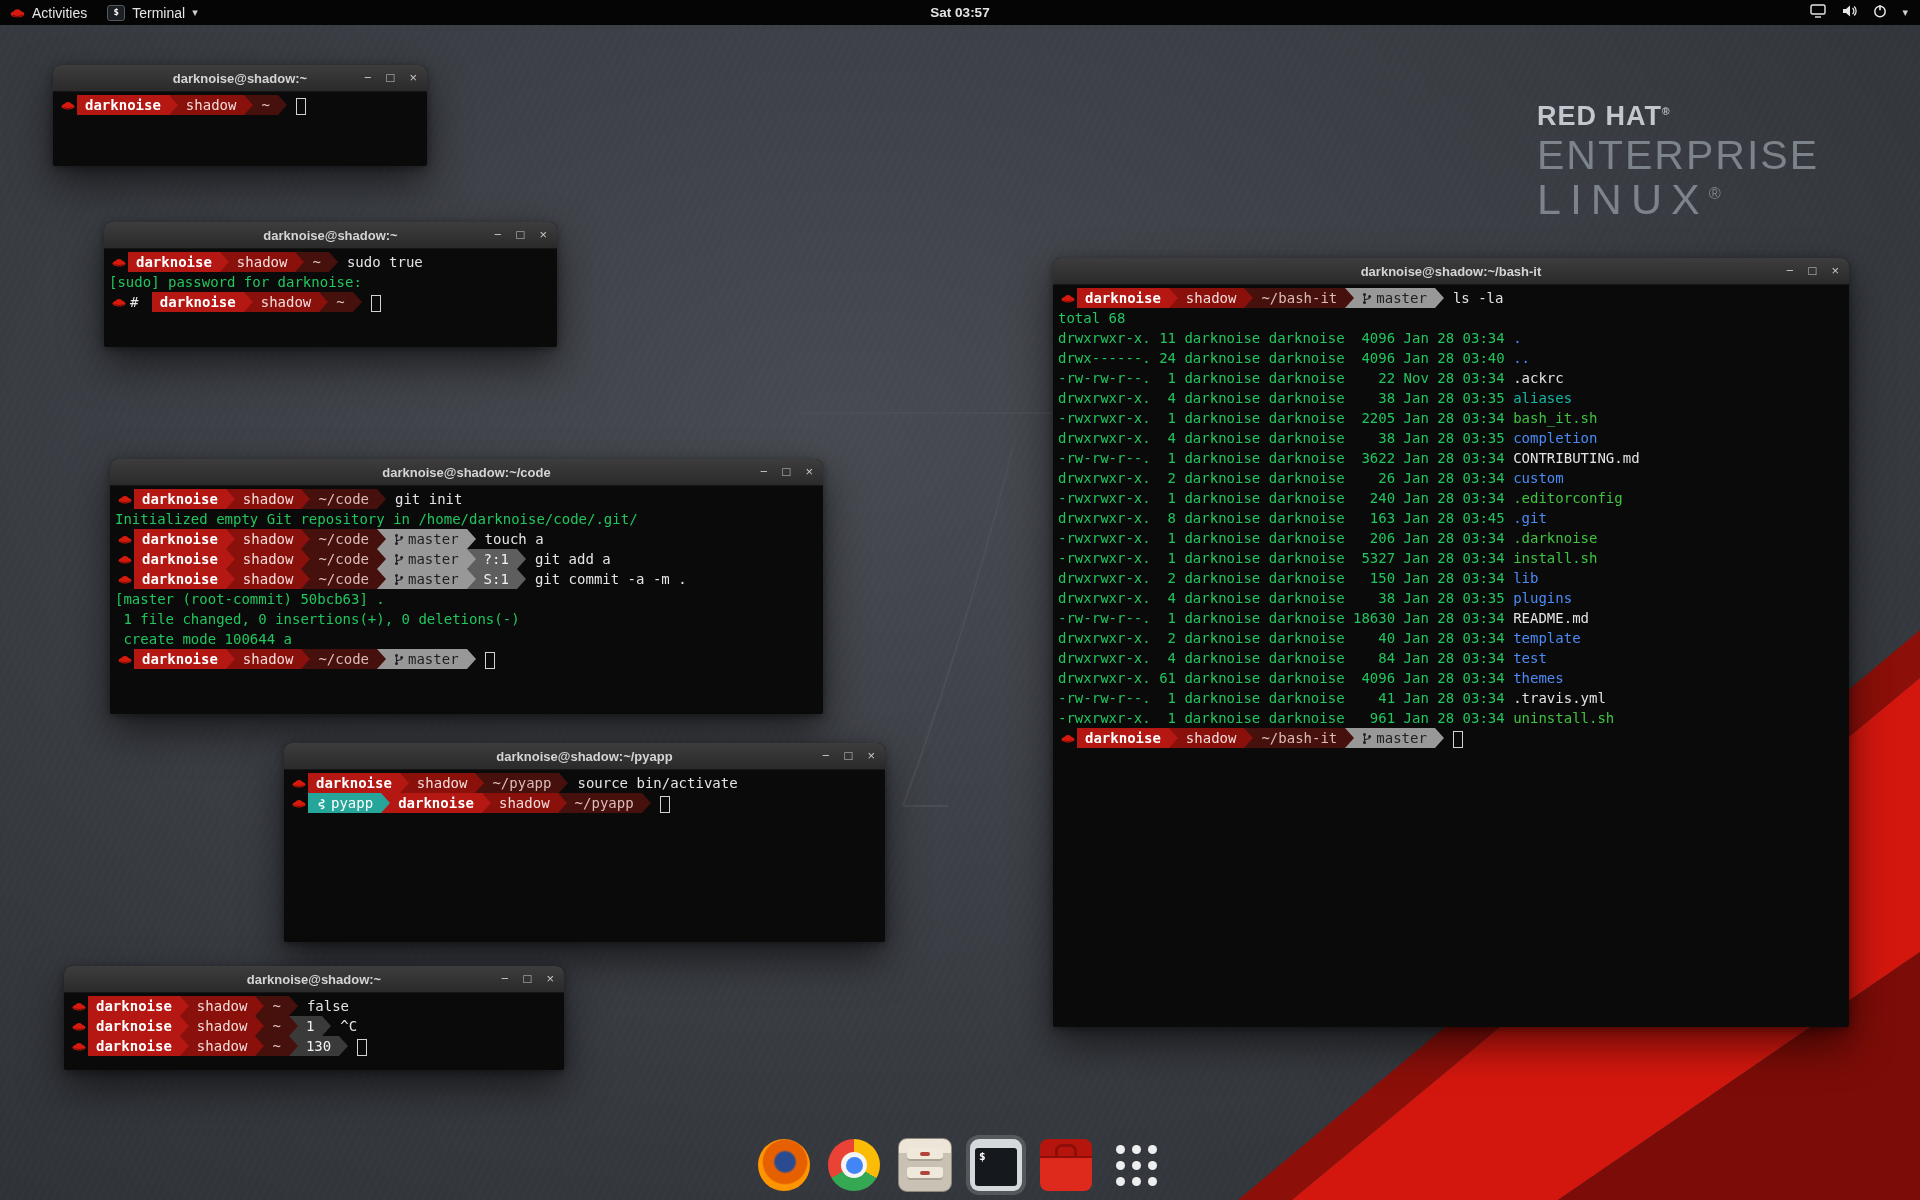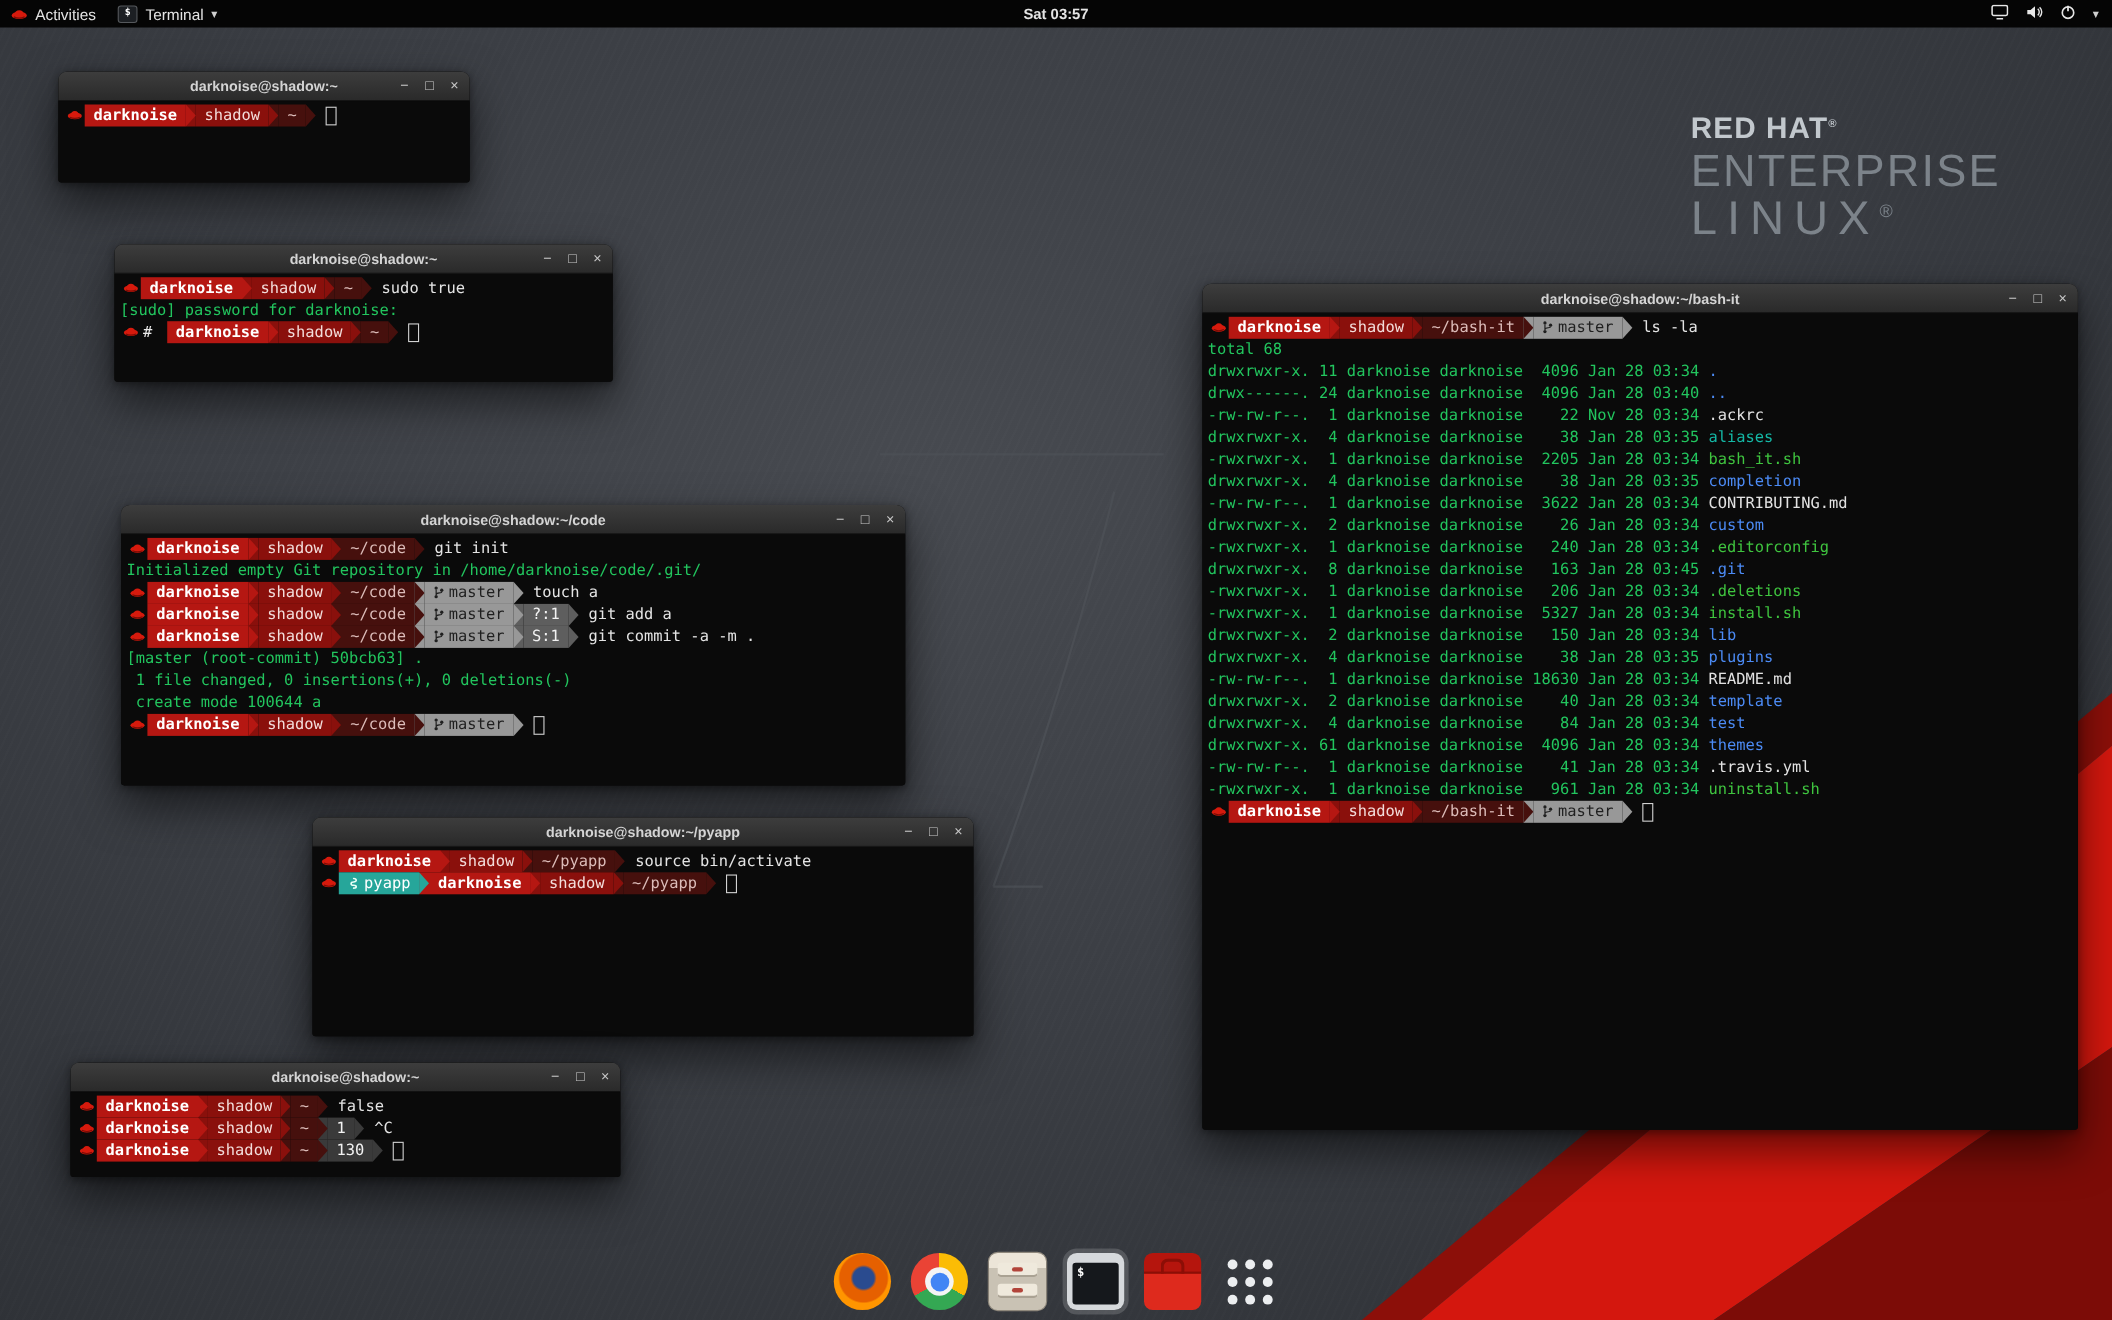--- a/index.html
+++ b/index.html
@@ -40,21 +40,21 @@
   .gl{vertical-align:-2px;margin-right:4px}
   .tcmd{margin-left:9px;color:#e4e4e4}
   .tout{color:#22c55e}
   .tcursor{display:inline-block;width:8px;height:15px;border:1px solid #d2d2d2;margin-left:9px;vertical-align:middle}
 
   .win0{left:53px;top:65px;width:374px;height:101px}
   .win1{left:104px;top:222px;width:453px;height:125px}
   .win2{left:110px;top:459px;width:713px;height:255px}
   .win3{left:284px;top:743px;width:601px;height:199px}
   .win4{left:64px;top:966px;width:500px;height:104px}
-  .win5{left:1093px;top:258px;width:796px;height:769px}
+  .win5{left:1053px;top:258px;width:796px;height:769px}
 
   
   .dock{position:absolute;bottom:8px;left:50%;transform:translateX(-50%);display:flex;gap:18px;z-index:40;align-items:center}
   .dicon{width:52px;height:52px;position:relative;border-radius:12px;cursor:pointer}
   .ic-firefox{border-radius:50%;background:radial-gradient(circle at 52% 44%,#2a4b8f 0 24%,#e66000 30% 54%,#ff9500 58% 80%,#ffd23e 86% 100%)}
   .ic-chrome{border-radius:50%;background:conic-gradient(from -120deg,#ea4335 0 120deg,#fbbc05 120deg 240deg,#34a853 240deg 360deg)}
   .ic-chrome::before{content:"";position:absolute;left:50%;top:50%;width:26px;height:26px;margin:-13px 0 0 -13px;border-radius:50%;background:#f4f4f4}
   .ic-chrome::after{content:"";position:absolute;left:50%;top:50%;width:17px;height:17px;margin:-8.5px 0 0 -8.5px;border-radius:50%;background:#4285f4}
   .ic-files{background:linear-gradient(#ece5d8 0 26%,#c9c2b4 26% 100%);border-radius:9px;border:1px solid #8f887c}
   .ic-files .drw{position:absolute;left:8px;right:8px;height:13px;background:#efe9dc;border-radius:3px;box-shadow:inset 0 -2px 0 #aaa293}
@@ -274,21 +274,21 @@
         <div class="tline"><span class="tout">drwxrwxr-x. 11 darknoise darknoise  4096 Jan 28 03:34 </span><span style="color: rgb(76, 139, 245);">.</span></div>
         <div class="tline"><span class="tout">drwx------. 24 darknoise darknoise  4096 Jan 28 03:40 </span><span style="color: rgb(76, 139, 245);">..</span></div>
         <div class="tline"><span class="tout">-rw-rw-r--.  1 darknoise darknoise    22 Nov 28 03:34 </span><span style="color: rgb(226, 226, 226);">.ackrc</span></div>
         <div class="tline"><span class="tout">drwxrwxr-x.  4 darknoise darknoise    38 Jan 28 03:35 </span><span style="color: #14b8a6;">aliases</span></div>
         <div class="tline"><span class="tout">-rwxrwxr-x.  1 darknoise darknoise  2205 Jan 28 03:34 </span><span style="color: rgb(63, 196, 63);">bash_it.sh</span></div>
         <div class="tline"><span class="tout">drwxrwxr-x.  4 darknoise darknoise    38 Jan 28 03:35 </span><span style="color: rgb(76, 139, 245);">completion</span></div>
         <div class="tline"><span class="tout">-rw-rw-r--.  1 darknoise darknoise  3622 Jan 28 03:34 </span><span style="color: rgb(226, 226, 226);">CONTRIBUTING.md</span></div>
         <div class="tline"><span class="tout">drwxrwxr-x.  2 darknoise darknoise    26 Jan 28 03:34 </span><span style="color: rgb(76, 139, 245);">custom</span></div>
         <div class="tline"><span class="tout">-rwxrwxr-x.  1 darknoise darknoise   240 Jan 28 03:34 </span><span style="color: rgb(63, 196, 63);">.editorconfig</span></div>
         <div class="tline"><span class="tout">drwxrwxr-x.  8 darknoise darknoise   163 Jan 28 03:45 </span><span style="color: rgb(76, 139, 245);">.git</span></div>
-        <div class="tline"><span class="tout">-rwxrwxr-x.  1 darknoise darknoise   206 Jan 28 03:34 </span><span style="color: rgb(63, 196, 63);">.deletions</span></div>
+        <div class="tline"><span class="tout">-rwxrwxr-x.  1 darknoise darknoise   206 Jan 28 03:34 </span><span style="color: rgb(63, 196, 63);">.darknoise</span></div>
         <div class="tline"><span class="tout">-rwxrwxr-x.  1 darknoise darknoise  5327 Jan 28 03:34 </span><span style="color: rgb(63, 196, 63);">install.sh</span></div>
         <div class="tline"><span class="tout">drwxrwxr-x.  2 darknoise darknoise   150 Jan 28 03:34 </span><span style="color: rgb(76, 139, 245);">lib</span></div>
         <div class="tline"><span class="tout">drwxrwxr-x.  4 darknoise darknoise    38 Jan 28 03:35 </span><span style="color: rgb(76, 139, 245);">plugins</span></div>
         <div class="tline"><span class="tout">-rw-rw-r--.  1 darknoise darknoise 18630 Jan 28 03:34 </span><span style="color: rgb(226, 226, 226);">README.md</span></div>
         <div class="tline"><span class="tout">drwxrwxr-x.  2 darknoise darknoise    40 Jan 28 03:34 </span><span style="color: rgb(76, 139, 245);">template</span></div>
         <div class="tline"><span class="tout">drwxrwxr-x.  4 darknoise darknoise    84 Jan 28 03:34 </span><span style="color: rgb(76, 139, 245);">test</span></div>
         <div class="tline"><span class="tout">drwxrwxr-x. 61 darknoise darknoise  4096 Jan 28 03:34 </span><span style="color: rgb(76, 139, 245);">themes</span></div>
         <div class="tline"><span class="tout">-rw-rw-r--.  1 darknoise darknoise    41 Jan 28 03:34 </span><span style="color: rgb(226, 226, 226);">.travis.yml</span></div>
         <div class="tline"><span class="tout">-rwxrwxr-x.  1 darknoise darknoise   961 Jan 28 03:34 </span><span style="color: rgb(63, 196, 63);">uninstall.sh</span></div>
         <div class="tline"><span class="pficon"><svg width="14" height="11" viewBox="0 0 14 11">

